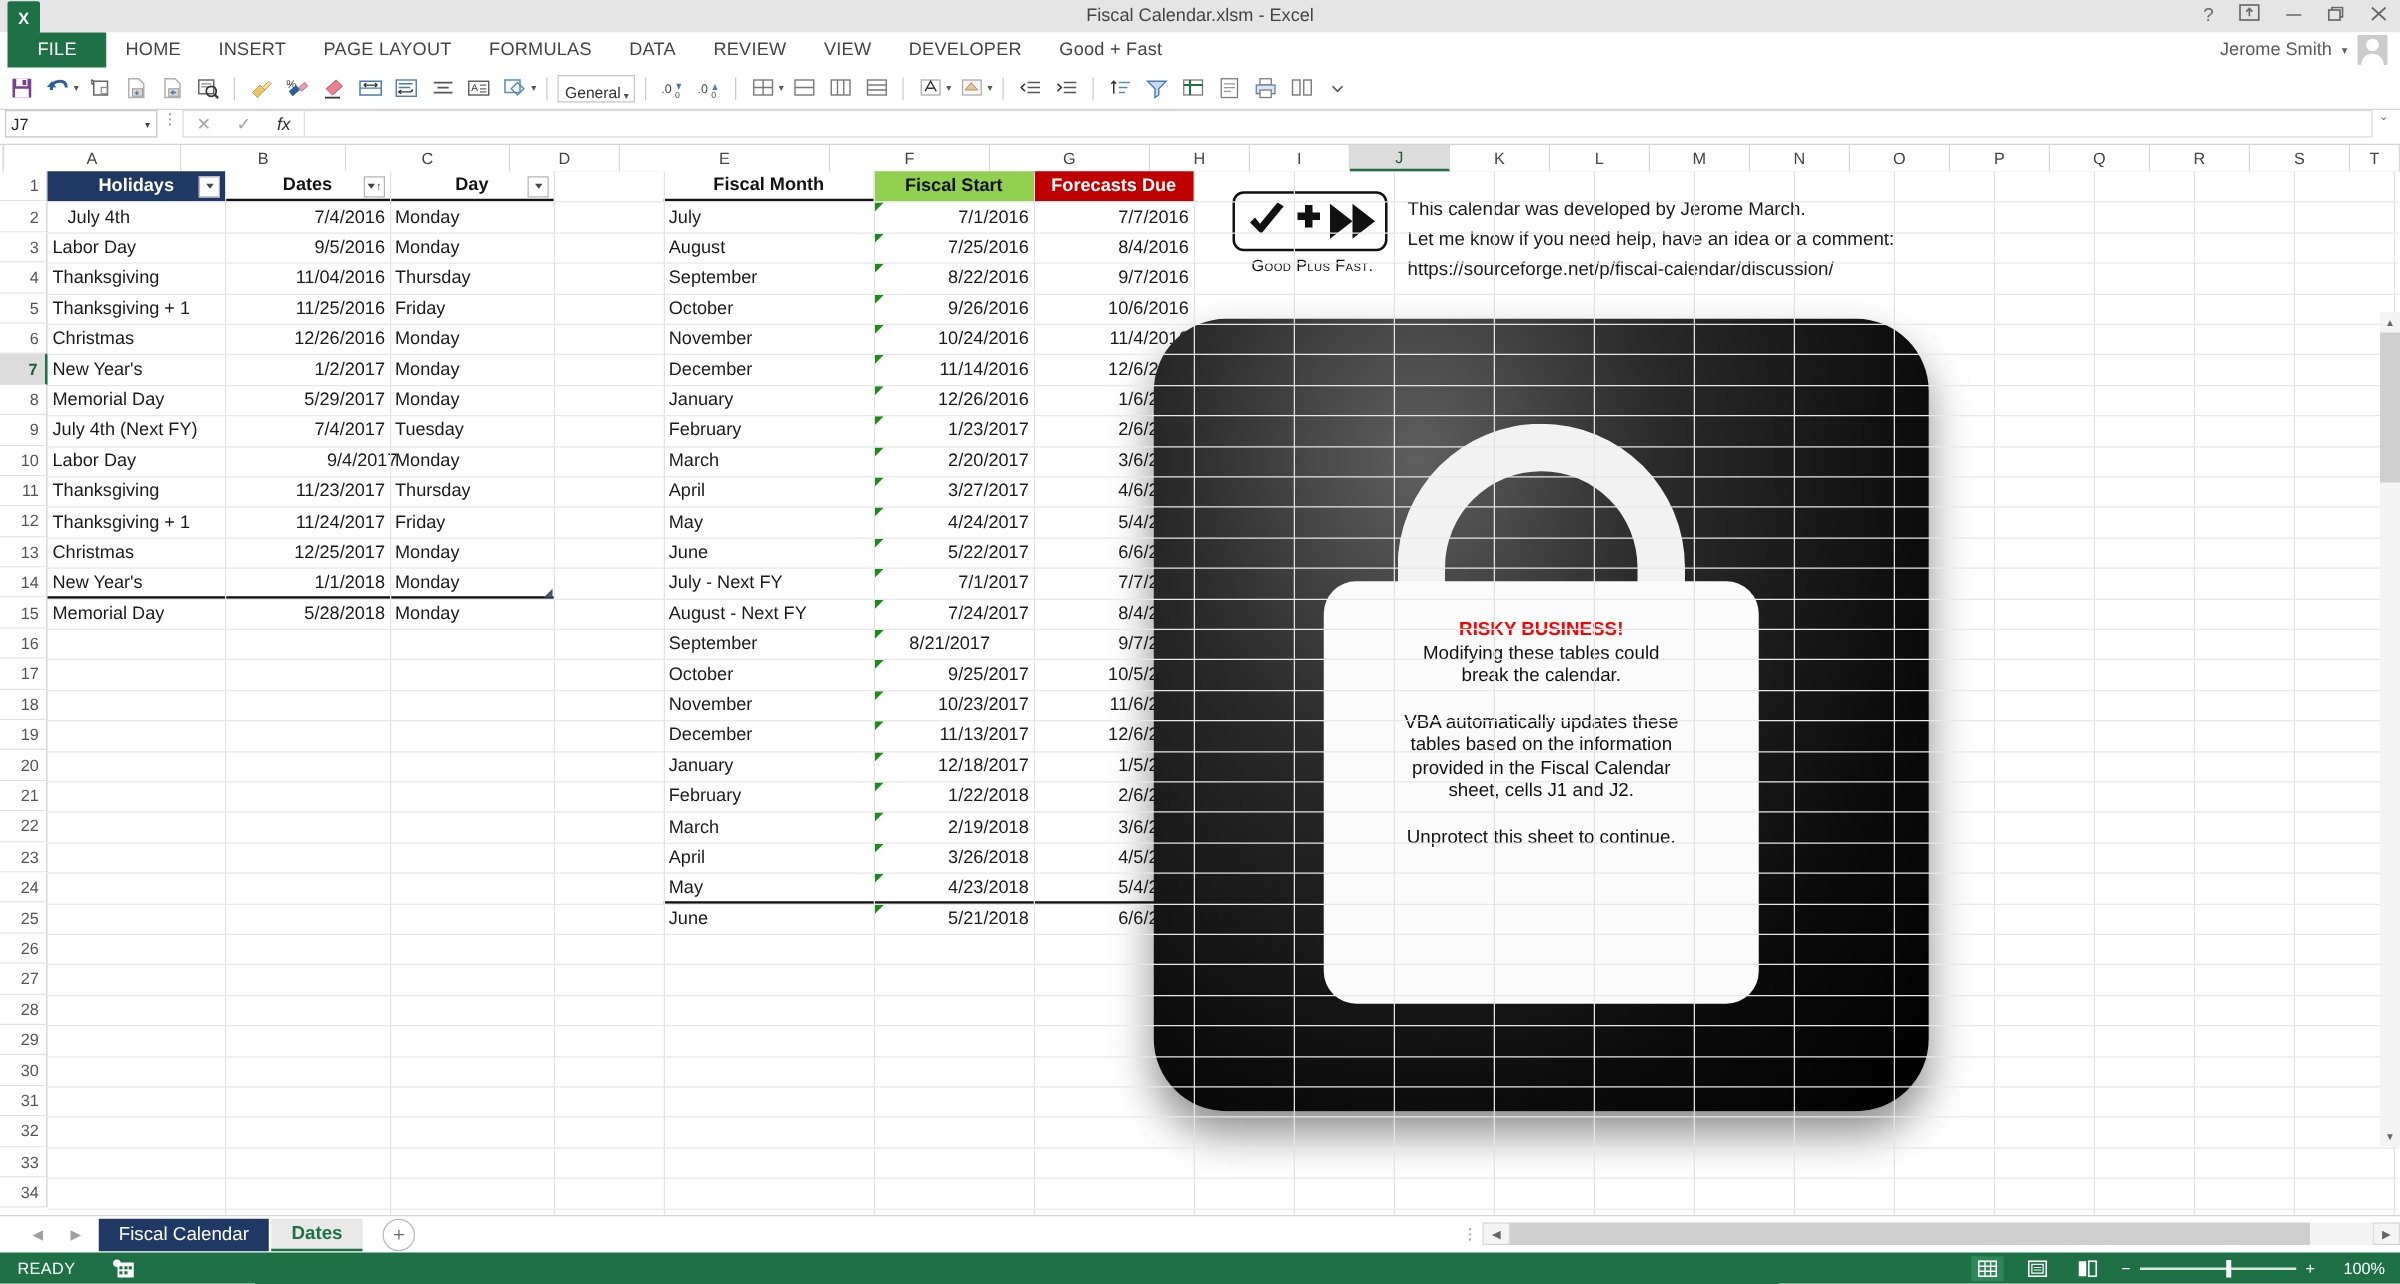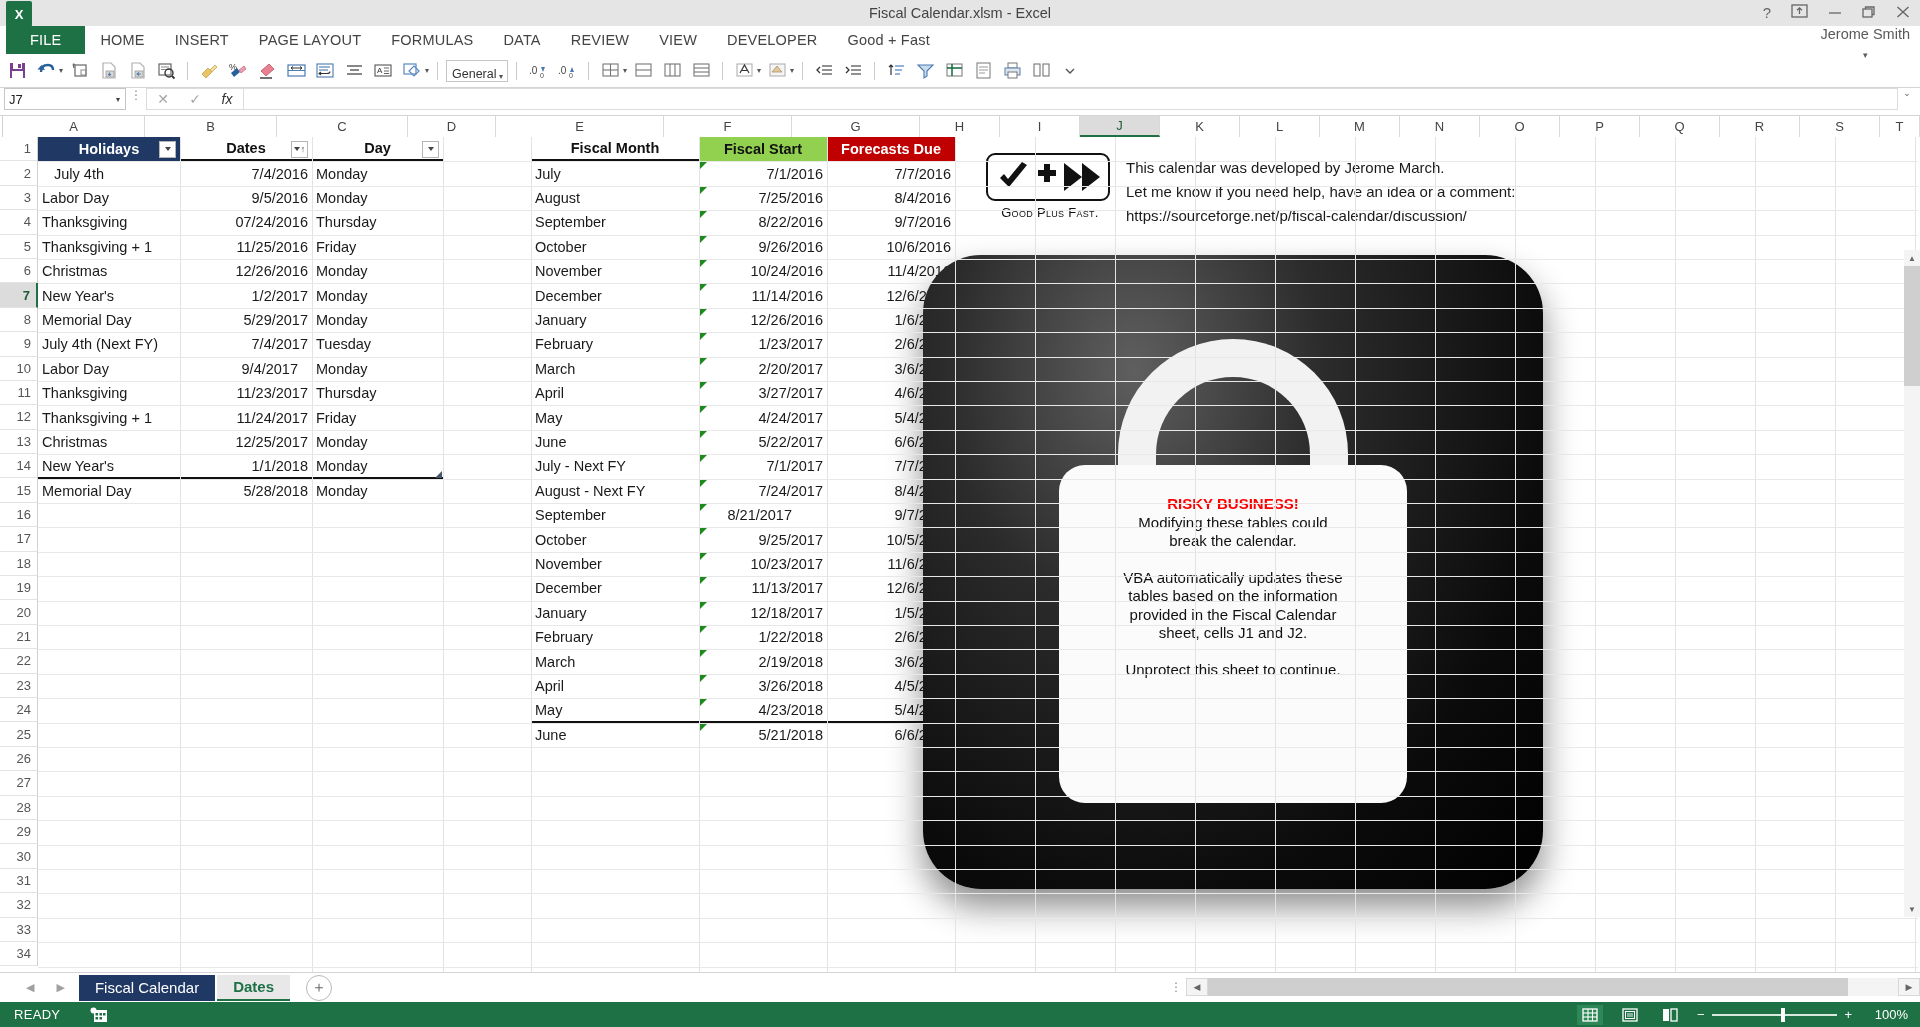--- a/index.html
+++ b/index.html
@@ -45,21 +45,21 @@
     color: #fff; font-weight: bold; font-size: 13px;
   }
   .tab {
     padding: 0 15px; display: flex; align-items: center;
     font-size: 14.5px; color: #444; letter-spacing: .2px;
   }
   .tab.file { background: #1e7145; color: #fff; font-size: 14.5px; padding: 0 24px; }
   #user-area {
     position: absolute; right: 10px; top: 0; height: 28px;
     display: flex; align-items: center; gap: 8px;
-    font-size: 14.5px; color: #5a5a5a; flex-direction: column;
+    font-size: 14.5px; color: #5a5a5a;
   }
   #avatar {
     width: 24px; height: 24px; background: #ccc; border-radius: 1px;
     position: relative; overflow: hidden;
   }
   #avatar::before {
     content:""; position:absolute; left:7px; top:3px; width:10px; height:10px;
     border-radius:50%; background:#fff;
   }
   #avatar::after {
@@ -621,39 +621,39 @@
         </div>
 
       <div id="holidays-body">
           <div class="cell " style="left: 12px; top: 24.4px; width: 142px;">July 4th</div>
           <div class="cell r" style="left: 142px; top: 24.4px; width: 132px;">7/4/2016</div>
           <div class="cell " style="left: 274px; top: 24.4px; width: 131px;">Monday</div>
           <div class="cell " style="left: 0px; top: 48.8px; width: 142px;">Labor Day</div>
           <div class="cell r" style="left: 142px; top: 48.8px; width: 132px;">9/5/2016</div>
           <div class="cell " style="left: 274px; top: 48.8px; width: 131px;">Monday</div>
           <div class="cell " style="left: 0px; top: 73.2px; width: 142px;">Thanksgiving</div>
-          <div class="cell r" style="left: 142px; top: 73.2px; width: 132px;">07/24/2016</div>
+          <div class="cell r" style="left: 142px; top: 73.2px; width: 132px;">11/04/2016</div>
           <div class="cell " style="left: 274px; top: 73.2px; width: 131px;">Thursday</div>
           <div class="cell " style="left: 0px; top: 97.6px; width: 142px;">Thanksgiving + 1</div>
           <div class="cell r" style="left: 142px; top: 97.6px; width: 132px;">11/25/2016</div>
           <div class="cell " style="left: 274px; top: 97.6px; width: 131px;">Friday</div>
           <div class="cell " style="left: 0px; top: 122px; width: 142px;">Christmas</div>
           <div class="cell r" style="left: 142px; top: 122px; width: 132px;">12/26/2016</div>
           <div class="cell " style="left: 274px; top: 122px; width: 131px;">Monday</div>
           <div class="cell " style="left: 0px; top: 146.4px; width: 142px;">New Year's</div>
           <div class="cell r" style="left: 142px; top: 146.4px; width: 132px;">1/2/2017</div>
           <div class="cell " style="left: 274px; top: 146.4px; width: 131px;">Monday</div>
           <div class="cell " style="left: 0px; top: 170.8px; width: 142px;">Memorial Day</div>
           <div class="cell r" style="left: 142px; top: 170.8px; width: 132px;">5/29/2017</div>
           <div class="cell " style="left: 274px; top: 170.8px; width: 131px;">Monday</div>
           <div class="cell " style="left: 0px; top: 195.2px; width: 142px;">July 4th (Next FY)</div>
           <div class="cell r" style="left: 142px; top: 195.2px; width: 132px;">7/4/2017</div>
           <div class="cell " style="left: 274px; top: 195.2px; width: 131px;">Tuesday</div>
           <div class="cell " style="left: 0px; top: 219.6px; width: 142px;">Labor Day</div>
-          <div class="cell r" style="left: 132px; top: 219.6px; width: 132px; text-align: center;">9/4/2017</div>
+          <div class="cell r" style="left: 152px; top: 219.6px; width: 132px; text-align: center;">9/4/2017</div>
           <div class="cell " style="left: 274px; top: 219.6px; width: 131px;">Monday</div>
           <div class="cell " style="left: 0px; top: 244px; width: 142px;">Thanksgiving</div>
           <div class="cell r" style="left: 142px; top: 244px; width: 132px;">11/23/2017</div>
           <div class="cell " style="left: 274px; top: 244px; width: 131px;">Thursday</div>
           <div class="cell " style="left: 0px; top: 268.4px; width: 142px;">Thanksgiving + 1</div>
           <div class="cell r" style="left: 142px; top: 268.4px; width: 132px;">11/24/2017</div>
           <div class="cell " style="left: 274px; top: 268.4px; width: 131px;">Friday</div>
           <div class="cell " style="left: 0px; top: 292.8px; width: 142px;">Christmas</div>
           <div class="cell r" style="left: 142px; top: 292.8px; width: 132px;">12/25/2017</div>
           <div class="cell " style="left: 274px; top: 292.8px; width: 131px;">Monday</div>

